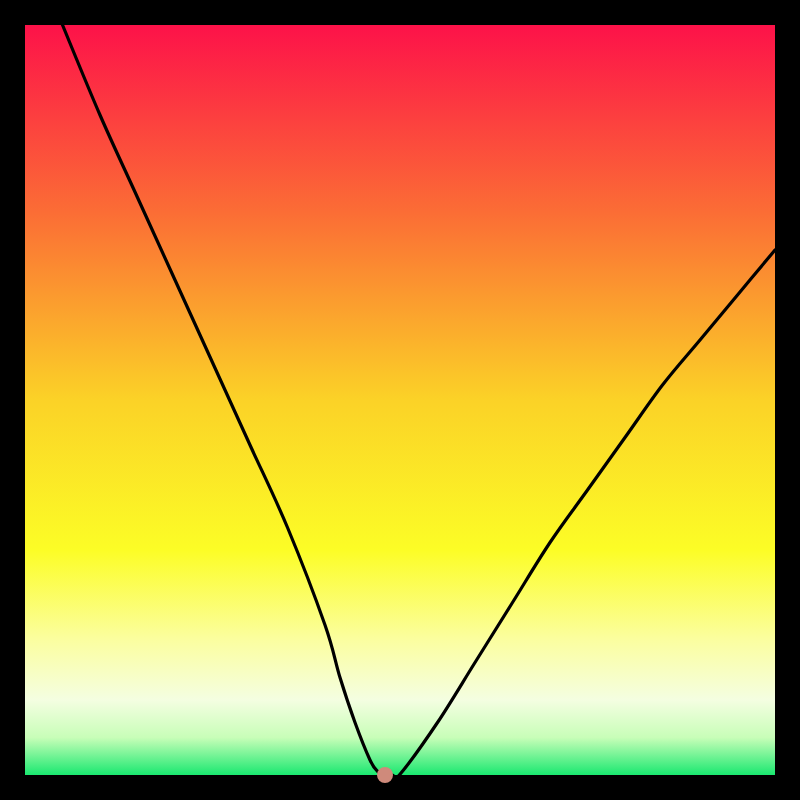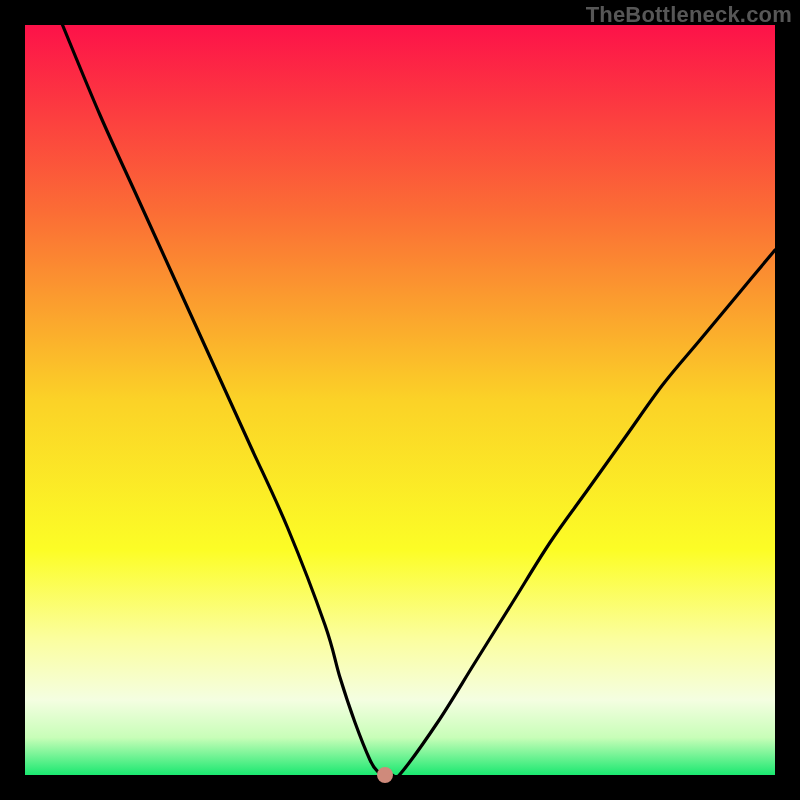--- a/index.html
+++ b/index.html
@@ -50,21 +50,20 @@
     height: 16px;
     border-radius: 50%;
     background: #cf8a7b;
     transform: translate(-50%, -50%);
   }
 </style>
 </head>
 <body>
 
 <div class="frame">
-  <div class="watermark">TheBottleneck.com</div>
 
   <div class="plot">
     <svg class="gradient-bg" viewBox="0 0 750 750" preserveAspectRatio="none">
       <defs>
         <linearGradient id="bg-grad" x1="0" y1="0" x2="0" y2="1">
             <stop offset="0%" stop-color="#fd1249"></stop>
             <stop offset="25%" stop-color="#fb6d35"></stop>
             <stop offset="50%" stop-color="#fbd227"></stop>
             <stop offset="70%" stop-color="#fcfd26"></stop>
             <stop offset="82%" stop-color="#fbfea0"></stop>

